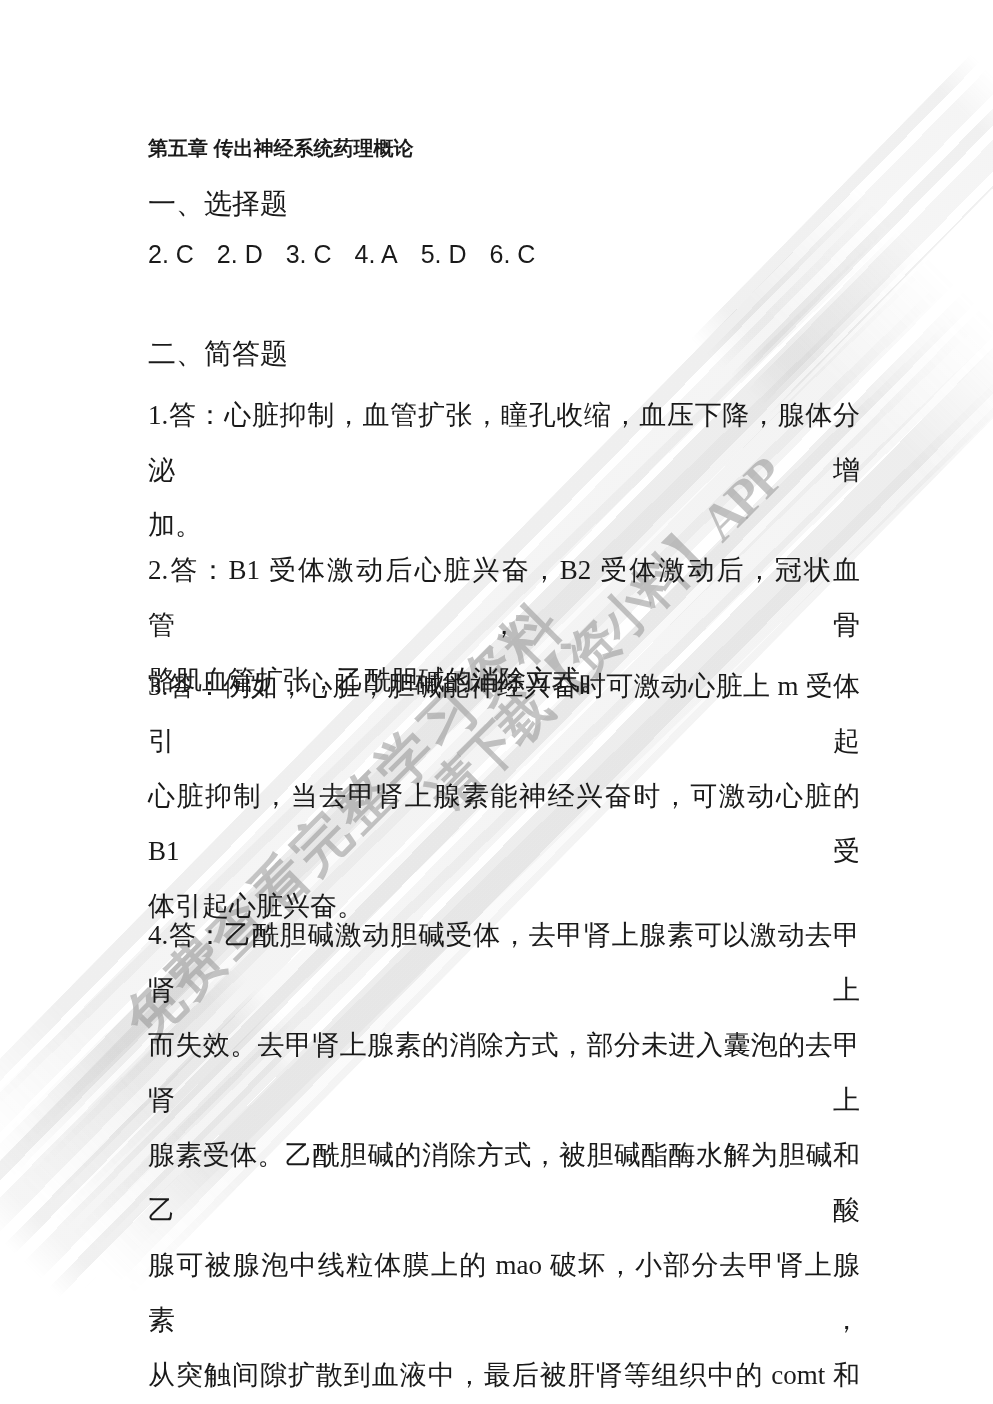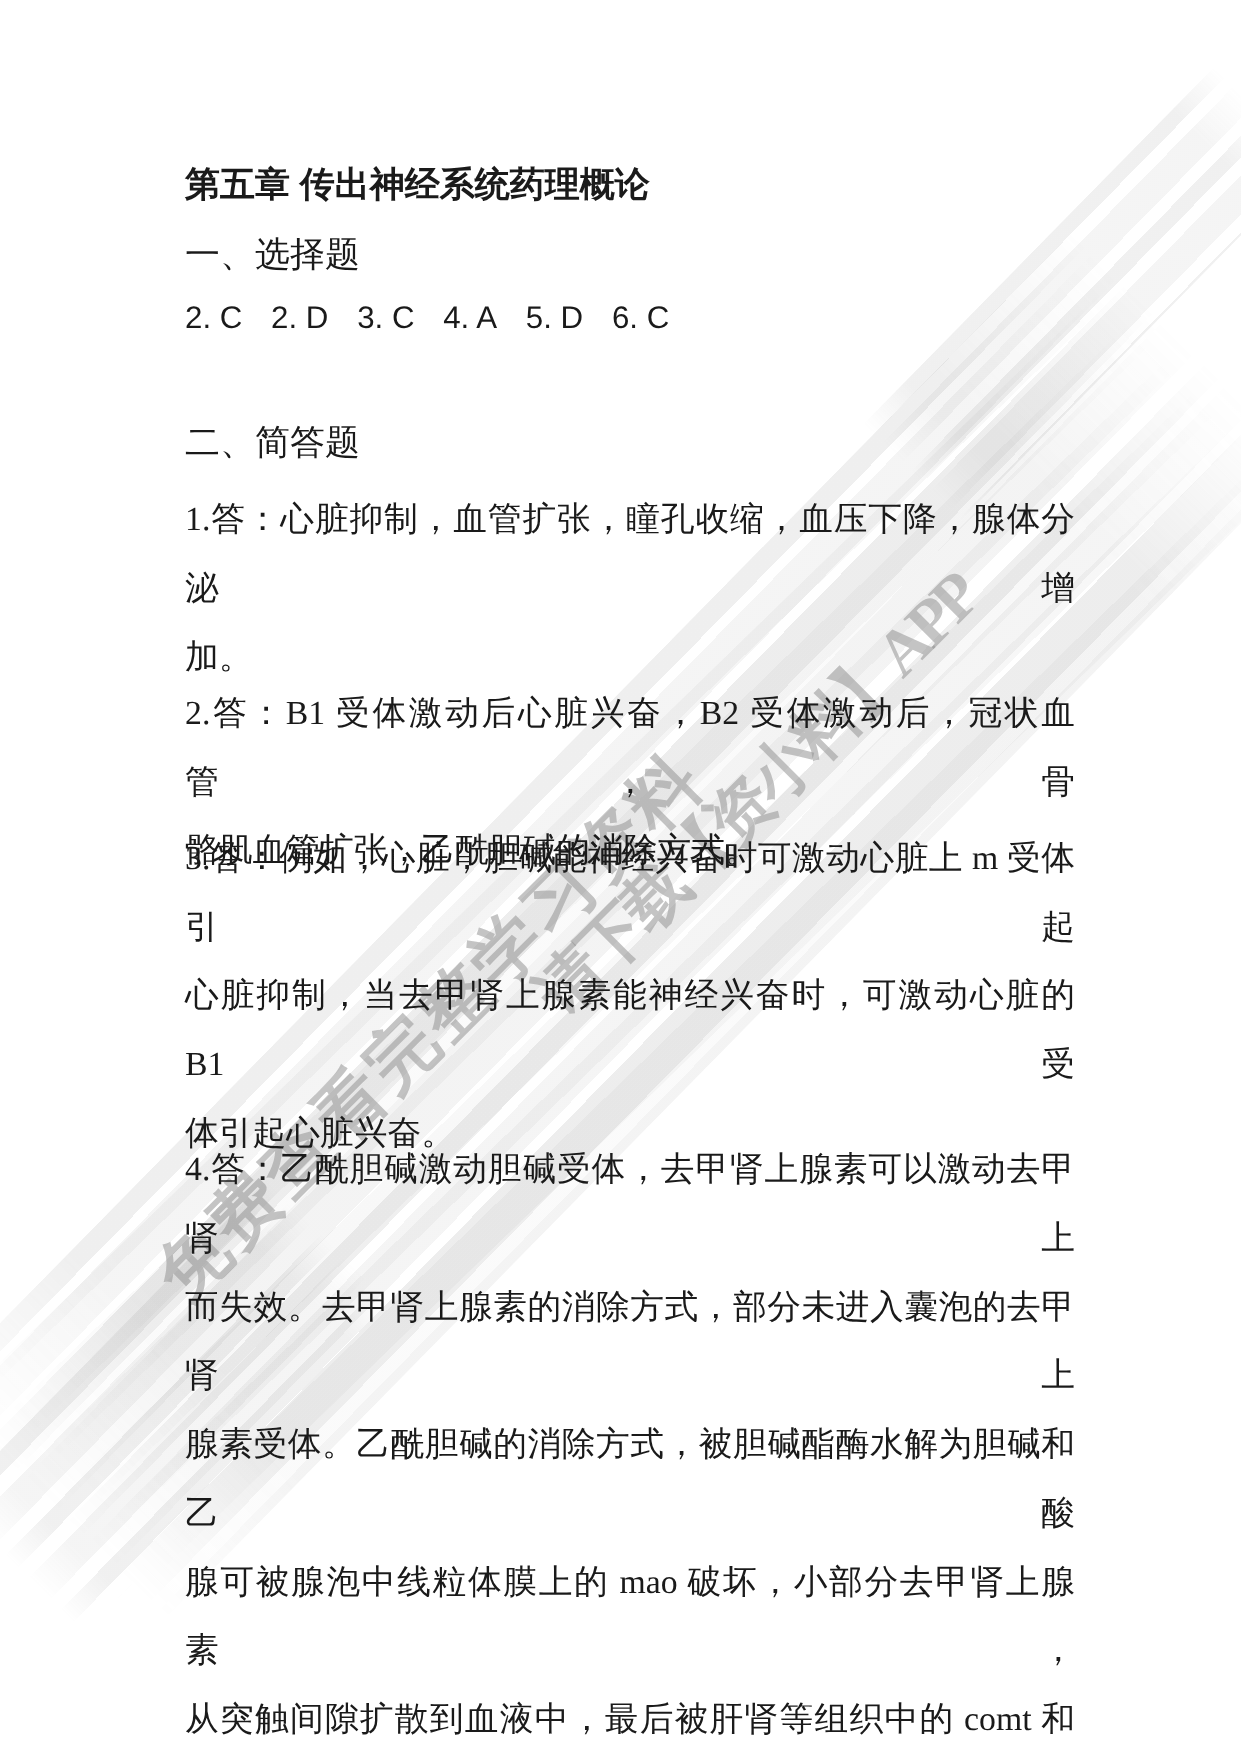--- a/index.html
+++ b/index.html
@@ -70,21 +70,21 @@
     transform:translate(-50%,-50%) rotate(-45deg);
   }
   .wm-text.l1{left:344px;top:822px;font-size:56px;letter-spacing:3px;}
   .wm-text.l2{left:606px;top:636px;font-size:52px;letter-spacing:-4px;}
   
   .content{position:absolute;inset:0;z-index:1;}
   .block{position:absolute;left:148px;width:712px;}
   .doc-title{
     top:128px;
     font-family:"Liberation Sans","DejaVu Sans",sans-serif;
-    font-weight:bold;font-size:28px;line-height:40px;
+    font-weight:bold;font-size:20px;line-height:40px;
   }
   .sec-heading{
     font-family:"Liberation Sans","DejaVu Sans",sans-serif;
     font-weight:normal;font-size:28px;line-height:40px;
   }
   .sec-heading.h1{top:184px;}
   .sec-heading.h2{top:334px;}
   .choices{
     top:238px;
     display:flex;gap:23px;

